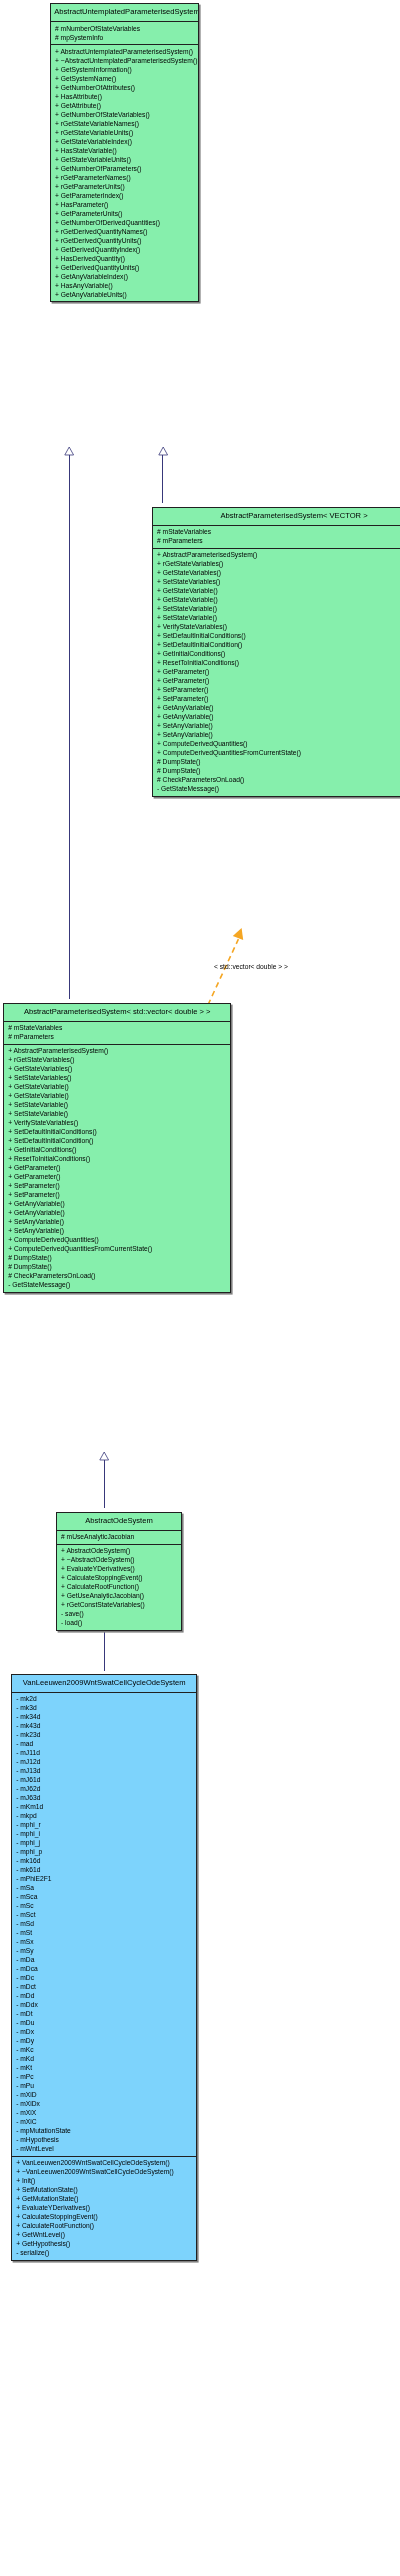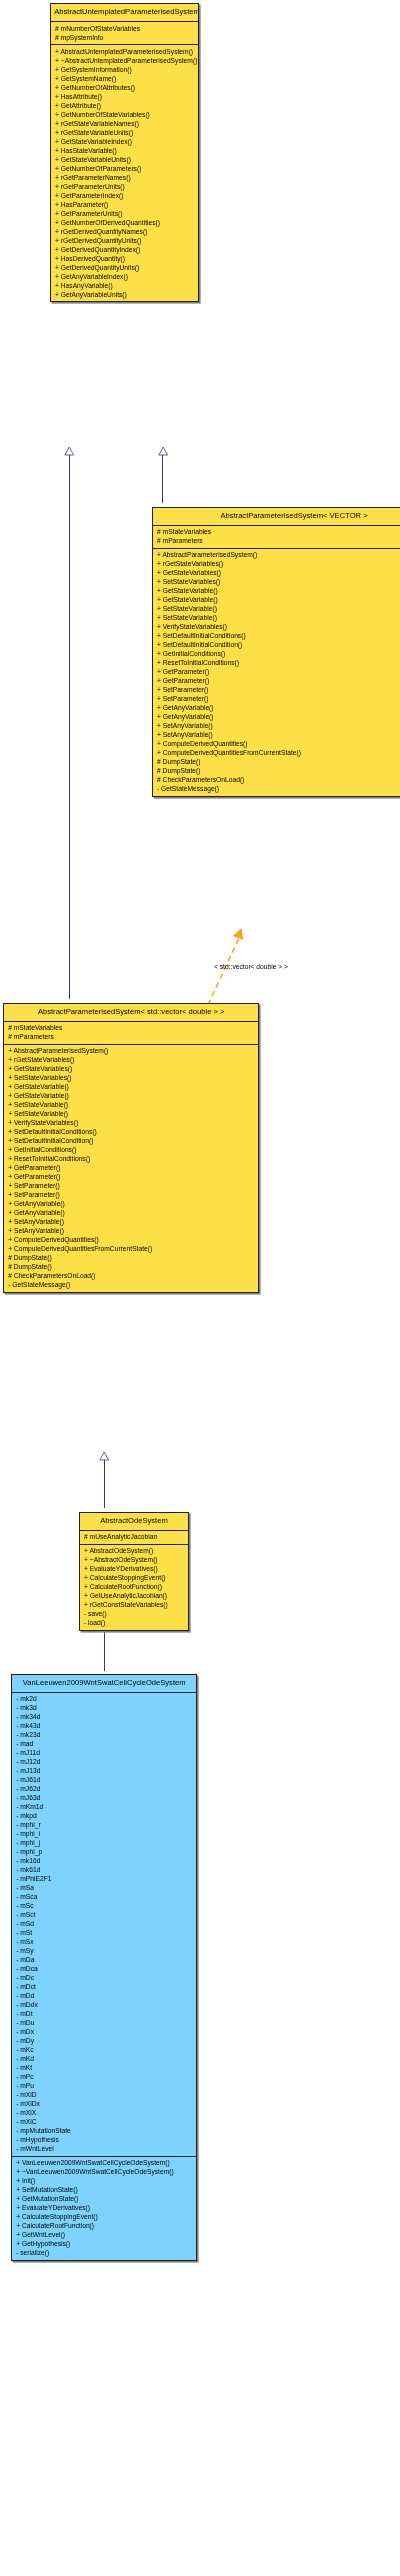--- a/index.html
+++ b/index.html
@@ -12,21 +12,21 @@
     position: relative;
     width: 401px;
     height: 2576px;
     background: #ffffff;
     overflow: hidden;
   }
   .uml-box {
     position: absolute;
     box-sizing: border-box;
     border: 0.8px solid #202020;
-    background: #fde047;
+    background: #86efac;
     box-shadow: 1.6px 1.6px 0 0 #808080;
     z-index: 5;
   }
   .uml-box.highlight {
     background: #7dd3fc;
   }
   .box-title {
     text-align: center;
     font-size: 7.6px;
     color: #000000;
@@ -175,21 +175,21 @@
       <div class="member">+ SetAnyVariable()</div>
       <div class="member">+ ComputeDerivedQuantities()</div>
       <div class="member">+ ComputeDerivedQuantitiesFromCurrentState()</div>
       <div class="member"># DumpState()</div>
       <div class="member"># DumpState()</div>
       <div class="member"># CheckParametersOnLoad()</div>
       <div class="member">- GetStateMessage()</div>
     </div>
   </div>
 
-  <div class="uml-box" style="left:3.2px; top:1003px; width:256px;">
+  <div class="uml-box" style="left:3.2px; top:1003px; width:228px;">
     <div class="box-title">AbstractParameterisedSystem&lt; std::vector&lt; double &gt; &gt;</div>
     <div class="box-section">
       <div class="member"># mStateVariables</div>
       <div class="member"># mParameters</div>
     </div>
     <div class="box-section last">
       <div class="member">+ AbstractParameterisedSystem()</div>
       <div class="member">+ rGetStateVariables()</div>
       <div class="member">+ GetStateVariables()</div>
       <div class="member">+ SetStateVariables()</div>
@@ -212,21 +212,21 @@
       <div class="member">+ SetAnyVariable()</div>
       <div class="member">+ ComputeDerivedQuantities()</div>
       <div class="member">+ ComputeDerivedQuantitiesFromCurrentState()</div>
       <div class="member"># DumpState()</div>
       <div class="member"># DumpState()</div>
       <div class="member"># CheckParametersOnLoad()</div>
       <div class="member">- GetStateMessage()</div>
     </div>
   </div>
 
-  <div class="uml-box" style="left:56px; top:1512px; width:110px;margin-left:23px;">
+  <div class="uml-box" style="left:56px; top:1512px; width:126px;">
     <div class="box-title">AbstractOdeSystem</div>
     <div class="box-section">
       <div class="member"># mUseAnalyticJacobian</div>
     </div>
     <div class="box-section last">
       <div class="member">+ AbstractOdeSystem()</div>
       <div class="member">+ ~AbstractOdeSystem()</div>
       <div class="member">+ EvaluateYDerivatives()</div>
       <div class="member">+ CalculateStoppingEvent()</div>
       <div class="member">+ CalculateRootFunction()</div>

